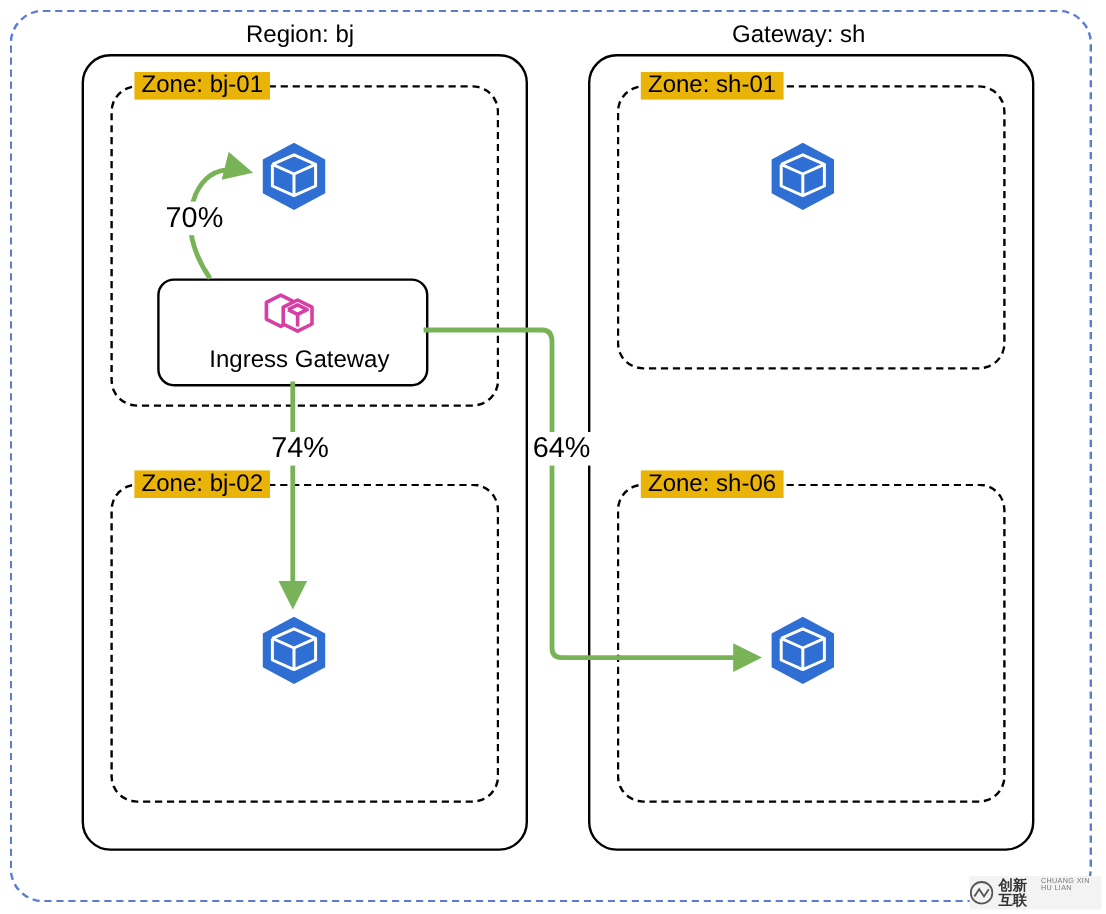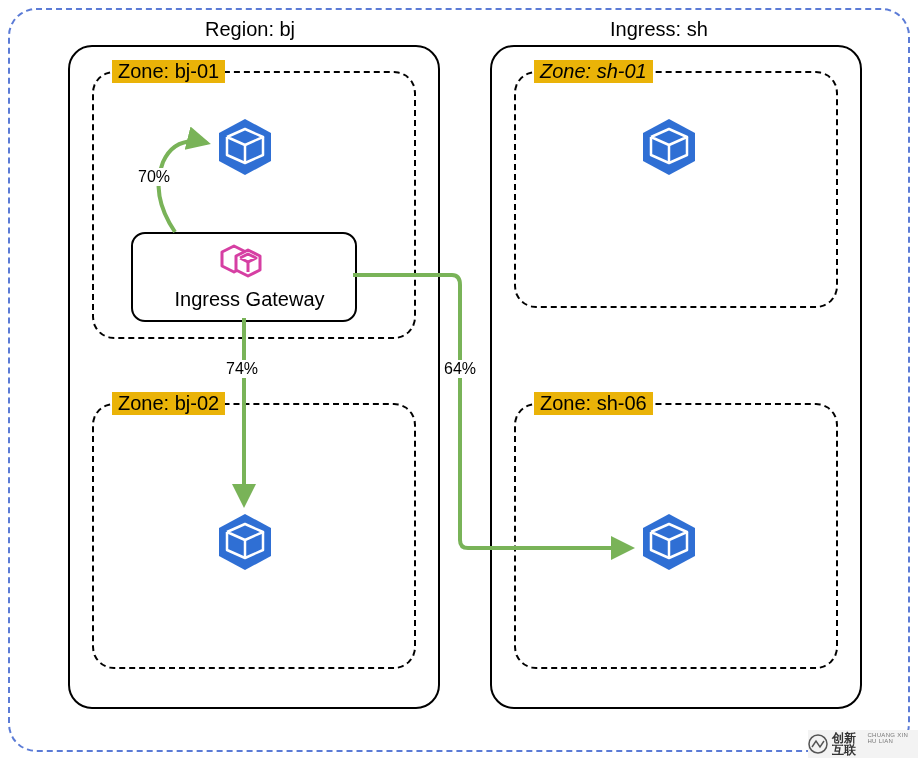--- a/index.html
+++ b/index.html
@@ -47,21 +47,21 @@
     border-radius: 14px;
     text-align: center;
   }
   .gateway-label {
     font-size: 20px;
     margin-top: 2px;
     margin-left: 11px;
   }
   .pct {
     position: absolute;
-    font-size: 16px;
+    font-size: 24px;
     background: #fff;
     padding: 0 4px;
   }
   .watermark {
     position: absolute;
     right: 4px;
     bottom: 4px;
     width: 110px;
     height: 28px;
     background: #f3f3f3;
@@ -86,24 +86,24 @@
 <div class="region" style="left:68px; top:45px; width:368px; height:660px;"></div>
 <div class="region-label" style="left:205px; top:18px;">Region: bj</div>
 
 <div class="zone" style="left:92px; top:71px; width:320px; height:264px;"></div>
 <div class="zone-label" style="left:112px; top:60px;">Zone: bj-01</div>
 
 <div class="zone" style="left:92px; top:403px; width:320px; height:262px;"></div>
 <div class="zone-label" style="left:112px; top:392px;">Zone: bj-02</div>
 
 <div class="region" style="left:490px; top:45px; width:368px; height:660px;"></div>
-<div class="region-label" style="left:610px; top:18px;">Ingress: sh</div>
+<div class="region-label" style="left:610px; top:18px;">Gateway: sh</div>
 
 <div class="zone" style="left:514px; top:71px; width:320px; height:233px;"></div>
-<div class="zone-label" style="left:534px; top:60px;font-style:italic;">Zone: sh-01</div>
+<div class="zone-label" style="left:534px; top:60px;">Zone: sh-01</div>
 
 <div class="zone" style="left:514px; top:403px; width:320px; height:262px;"></div>
 <div class="zone-label" style="left:534px; top:392px;">Zone: sh-06</div>
 
 <svg width="0" height="0" style="position:absolute">
   <defs>
     <g id="cube">
       <polygon points="32,4 58,18 58,46 32,60 6,46 6,18" fill="#2f6fd4"></polygon>
       <polyline points="14,22 32,14 50,22 32,30 14,22" fill="none" stroke="#fff" stroke-width="2.5" stroke-linejoin="round"></polyline>
       <polyline points="32,30 32,48" fill="none" stroke="#fff" stroke-width="2.5"></polyline>

